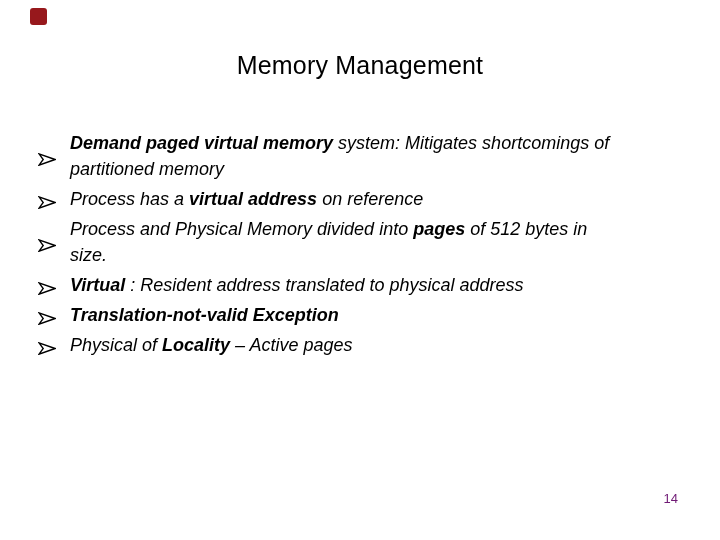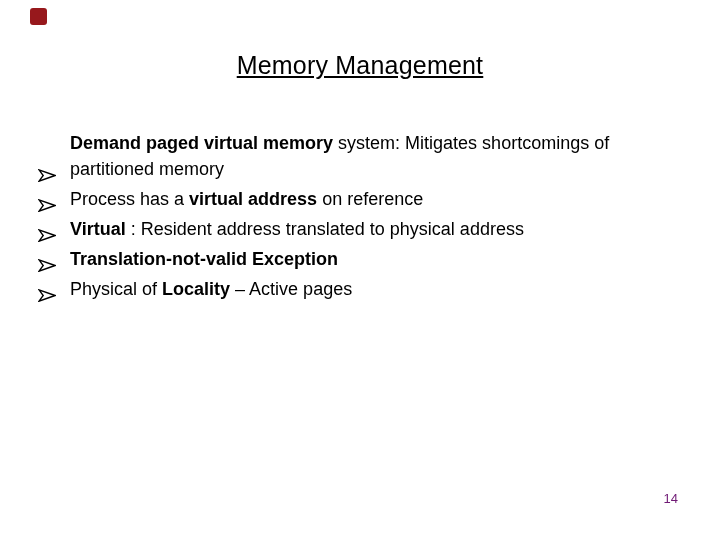--- a/index.html
+++ b/index.html
@@ -26,33 +26,33 @@
   .slide-title {
     position: absolute;
     top: 50px;
     left: 0;
     width: 720px;
     margin: 0;
     text-align: center;
     font-size: 25px;
     font-weight: normal;
     line-height: 30px;
-    text-decoration: underline;
     letter-spacing: 0.2px;
   }
   .bullet-list {
     position: absolute;
     left: 38px;
     top: 130px;
     width: 652px;
   }
   .bullet-item {
     display: flex;
-    align-items: flex-end;
+    align-items: center;
     margin: 0 0 4px 0;
+    font-style: italic;
   }
   .bullet-glyph {
     flex: 0 0 18px;
     margin-right: 14px;
     padding-top: 7px;
   }
   .bullet-glyph svg {
     display: block;
   }
   .bullet-text {
@@ -98,20 +98,29 @@
           </svg>
         </span>
         <span class="bullet-text"><span>Process has a </span><b>virtual address</b><span> on reference</span></span>
       </div>
       <div class="bullet-item">
         <span class="bullet-glyph">
           <svg width="18" height="13" viewBox="0 0 18 13">
             <polygon points="1,0.8 17,6.5 1,12.2 5.2,6.5" fill="#ffffff" stroke="#000000" stroke-width="1.4" stroke-linejoin="miter"></polygon>
           </svg>
         </span>
+        <span class="bullet-text"><span>Process and Physical Memory divided into </span><b>pages</b><span> of 512 bytes in
+size.</span></span>
+      </div>
+      <div class="bullet-item">
+        <span class="bullet-glyph">
+          <svg width="18" height="13" viewBox="0 0 18 13">
+            <polygon points="1,0.8 17,6.5 1,12.2 5.2,6.5" fill="#ffffff" stroke="#000000" stroke-width="1.4" stroke-linejoin="miter"></polygon>
+          </svg>
+        </span>
         <span class="bullet-text"><b>Virtual</b><span> : Resident address translated to physical address</span></span>
       </div>
       <div class="bullet-item">
         <span class="bullet-glyph">
           <svg width="18" height="13" viewBox="0 0 18 13">
             <polygon points="1,0.8 17,6.5 1,12.2 5.2,6.5" fill="#ffffff" stroke="#000000" stroke-width="1.4" stroke-linejoin="miter"></polygon>
           </svg>
         </span>
         <span class="bullet-text"><b>Translation-not-valid Exception</b></span>
       </div>

